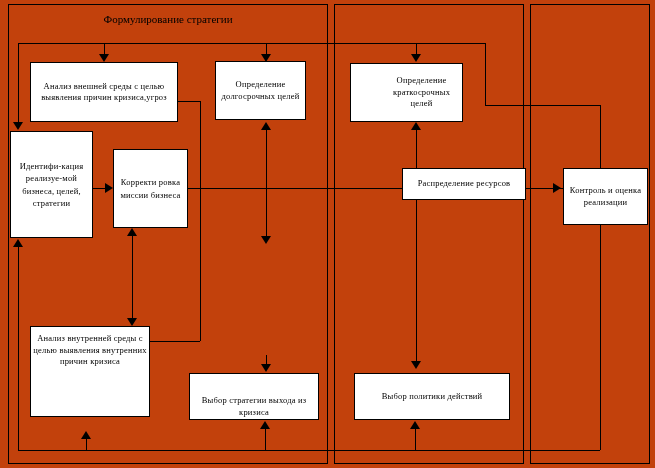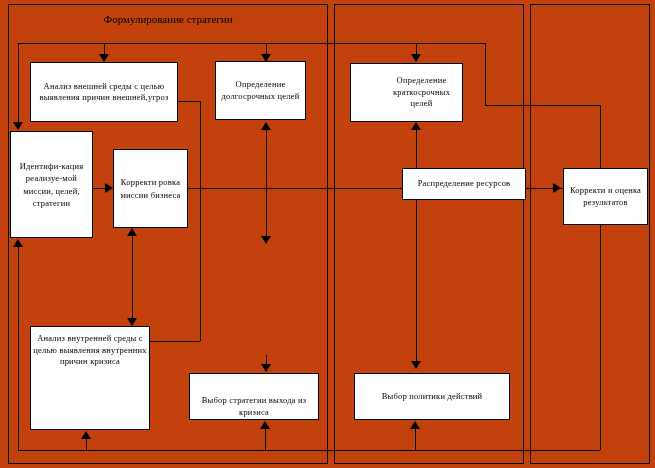--- a/index.html
+++ b/index.html
@@ -149,32 +149,32 @@
   <div class="vline" style="left:86px; top:439px; height:11px;"></div>
   <div class="arrow up" style="left:81px; top:431px;"></div>
 
   <div class="vline" style="left:265px; top:429px; height:21px;"></div>
   <div class="arrow up" style="left:260px; top:421px;"></div>
 
   <div class="vline" style="left:415px; top:429px; height:21px;"></div>
   <div class="arrow up" style="left:410px; top:421px;"></div>
 
   <div class="pbox" style="left:30px; top:62px; width:148px; height:60px;">
-    <span>Анализ внешней среды с целью  выявления причин внешней,угроз</span>
+    <span>Анализ внешней среды с целью  выявления причин кризиса,угроз</span>
   </div>
 
   <div class="pbox tall-text" style="left:10px; top:131px; width:83px; height:107px;">
-    <span>Идентифи-кация реализуе-мой миссии, целей, стратегии</span>
+    <span>Идентифи-кация реализуе-мой бизнеса, целей, стратегии</span>
   </div>
 
   <div class="pbox tall-text" style="left:113px; top:149px; width:75px; height:79px;">
     <span>Корректи ровка миссии бизнеса</span>
   </div>
 
-  <div class="pbox" style="left:30px; top:326px; width:120px; height:104px; align-items:flex-start; padding-top:6px;">
+  <div class="pbox" style="left:30px; top:326px; width:120px; height:91px; align-items:flex-start; padding-top:6px;">
     <span>Анализ внутренней среды с целью выявления внутренних причин кризиса</span>
   </div>
 
   <div class="pbox" style="left:215px; top:61px; width:91px; height:59px;">
     <span>Определение долгосрочных целей</span>
   </div>
 
 
   <div class="pbox" style="left:189px; top:373px; width:130px; height:47px;align-items:flex-end;">
     <span>Выбор стратегии выхода из кризиса</span>
@@ -186,16 +186,16 @@
 
   <div class="pbox" style="left:402px; top:168px; width:124px; height:32px;">
     <span>Распределение ресурсов</span>
   </div>
 
   <div class="pbox" style="left:354px; top:373px; width:156px; height:47px;">
     <span>Выбор политики действий</span>
   </div>
 
   <div class="pbox" style="left:563px; top:168px; width:85px; height:57px;">
-    <span>Корректи и оценка результатов</span>
+    <span>Контроль и оценка реализации</span>
   </div>
 
 </div>
 
 </body></html>

